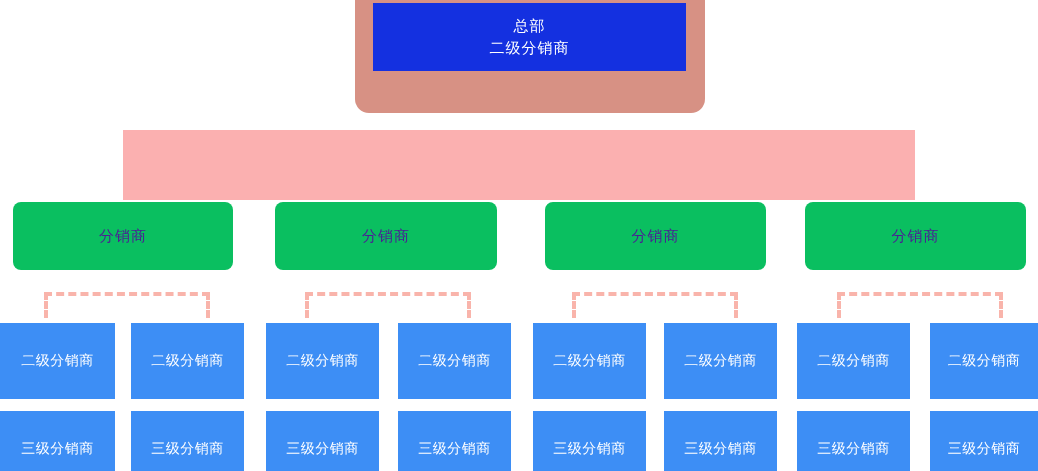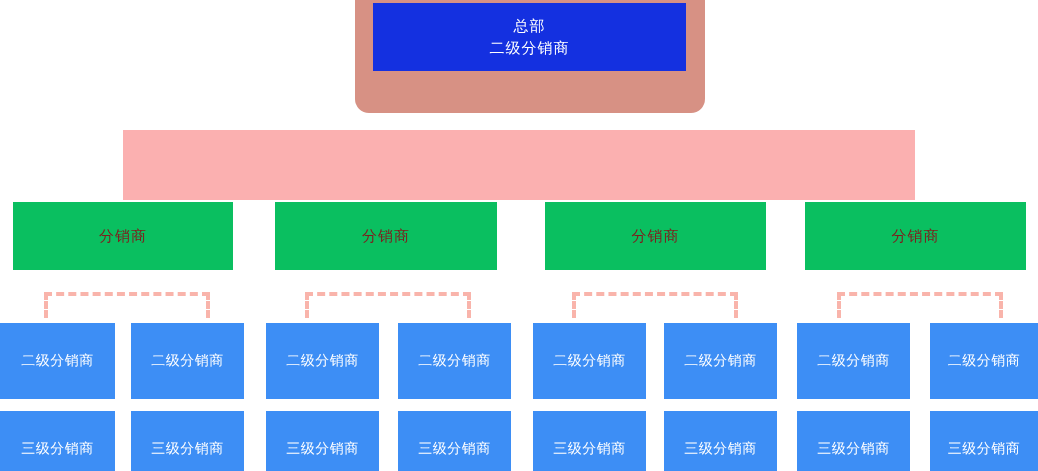--- a/index.html
+++ b/index.html
@@ -59,27 +59,28 @@
     height: 70px;
     background: #fbb0b0;
   }
 
   
   .distributor {
     position: absolute;
     top: 202px;
     height: 68px;
     background: #0abf60;
-    color: #7f1d1d;
+    color: #4c1d95;
     display: flex;
     align-items: center;
     justify-content: center;
     font-size: 15px;
     letter-spacing: 1px;
     box-sizing: border-box;
+    border-radius: 8px;
   }
 
   
   .bracket {
     position: absolute;
     top: 292px;
     height: 26px;
     border-top: 4px dashed #f9b4ab;
     border-left: 4px dashed #f9b4ab;
     border-right: 4px dashed #f9b4ab;

